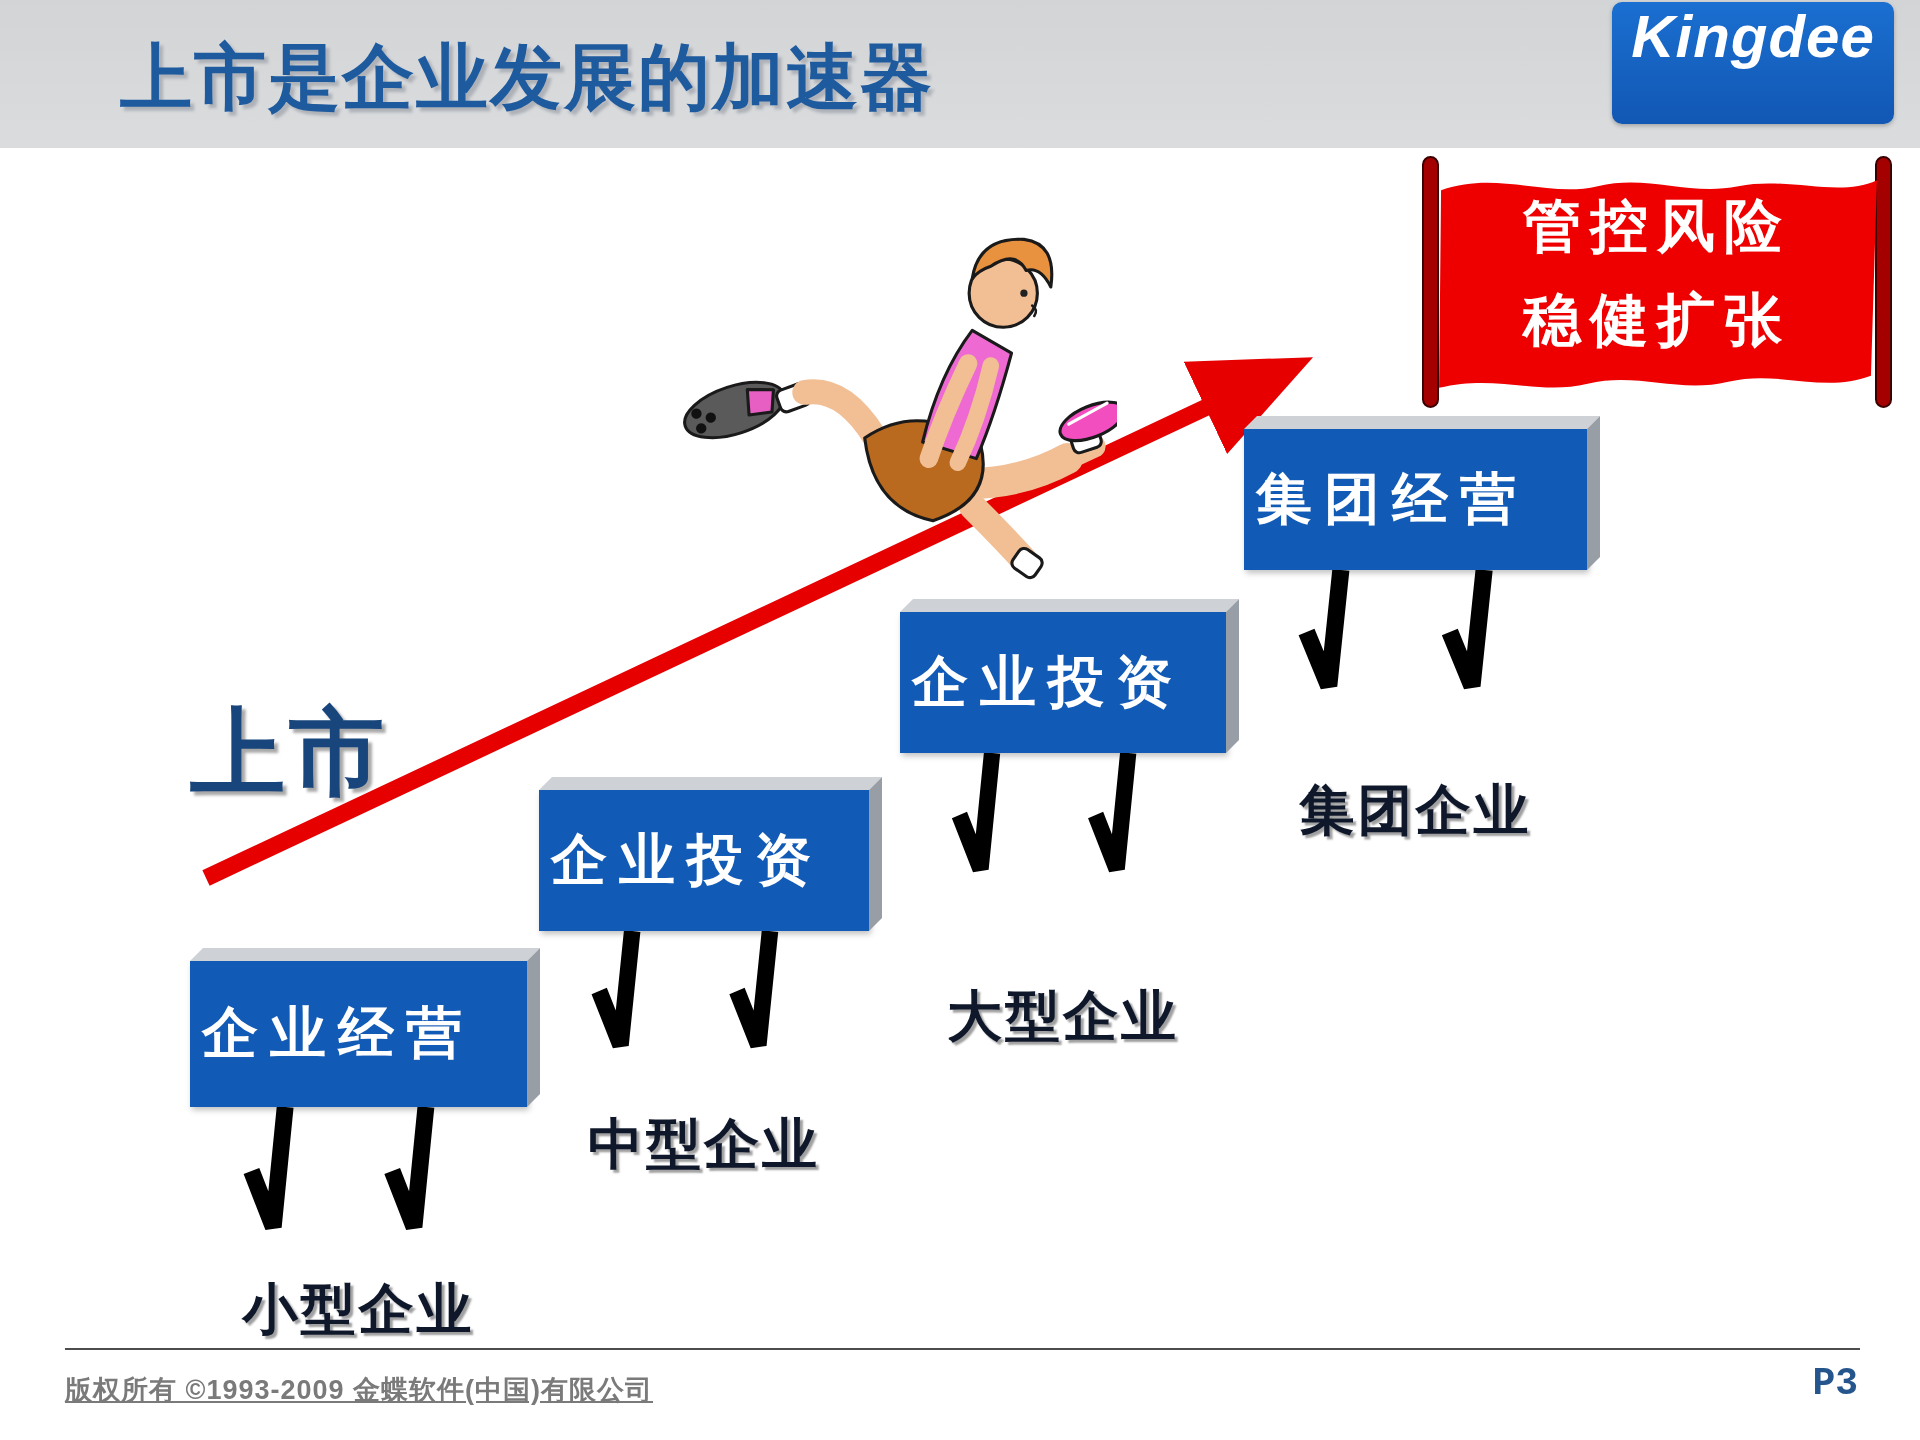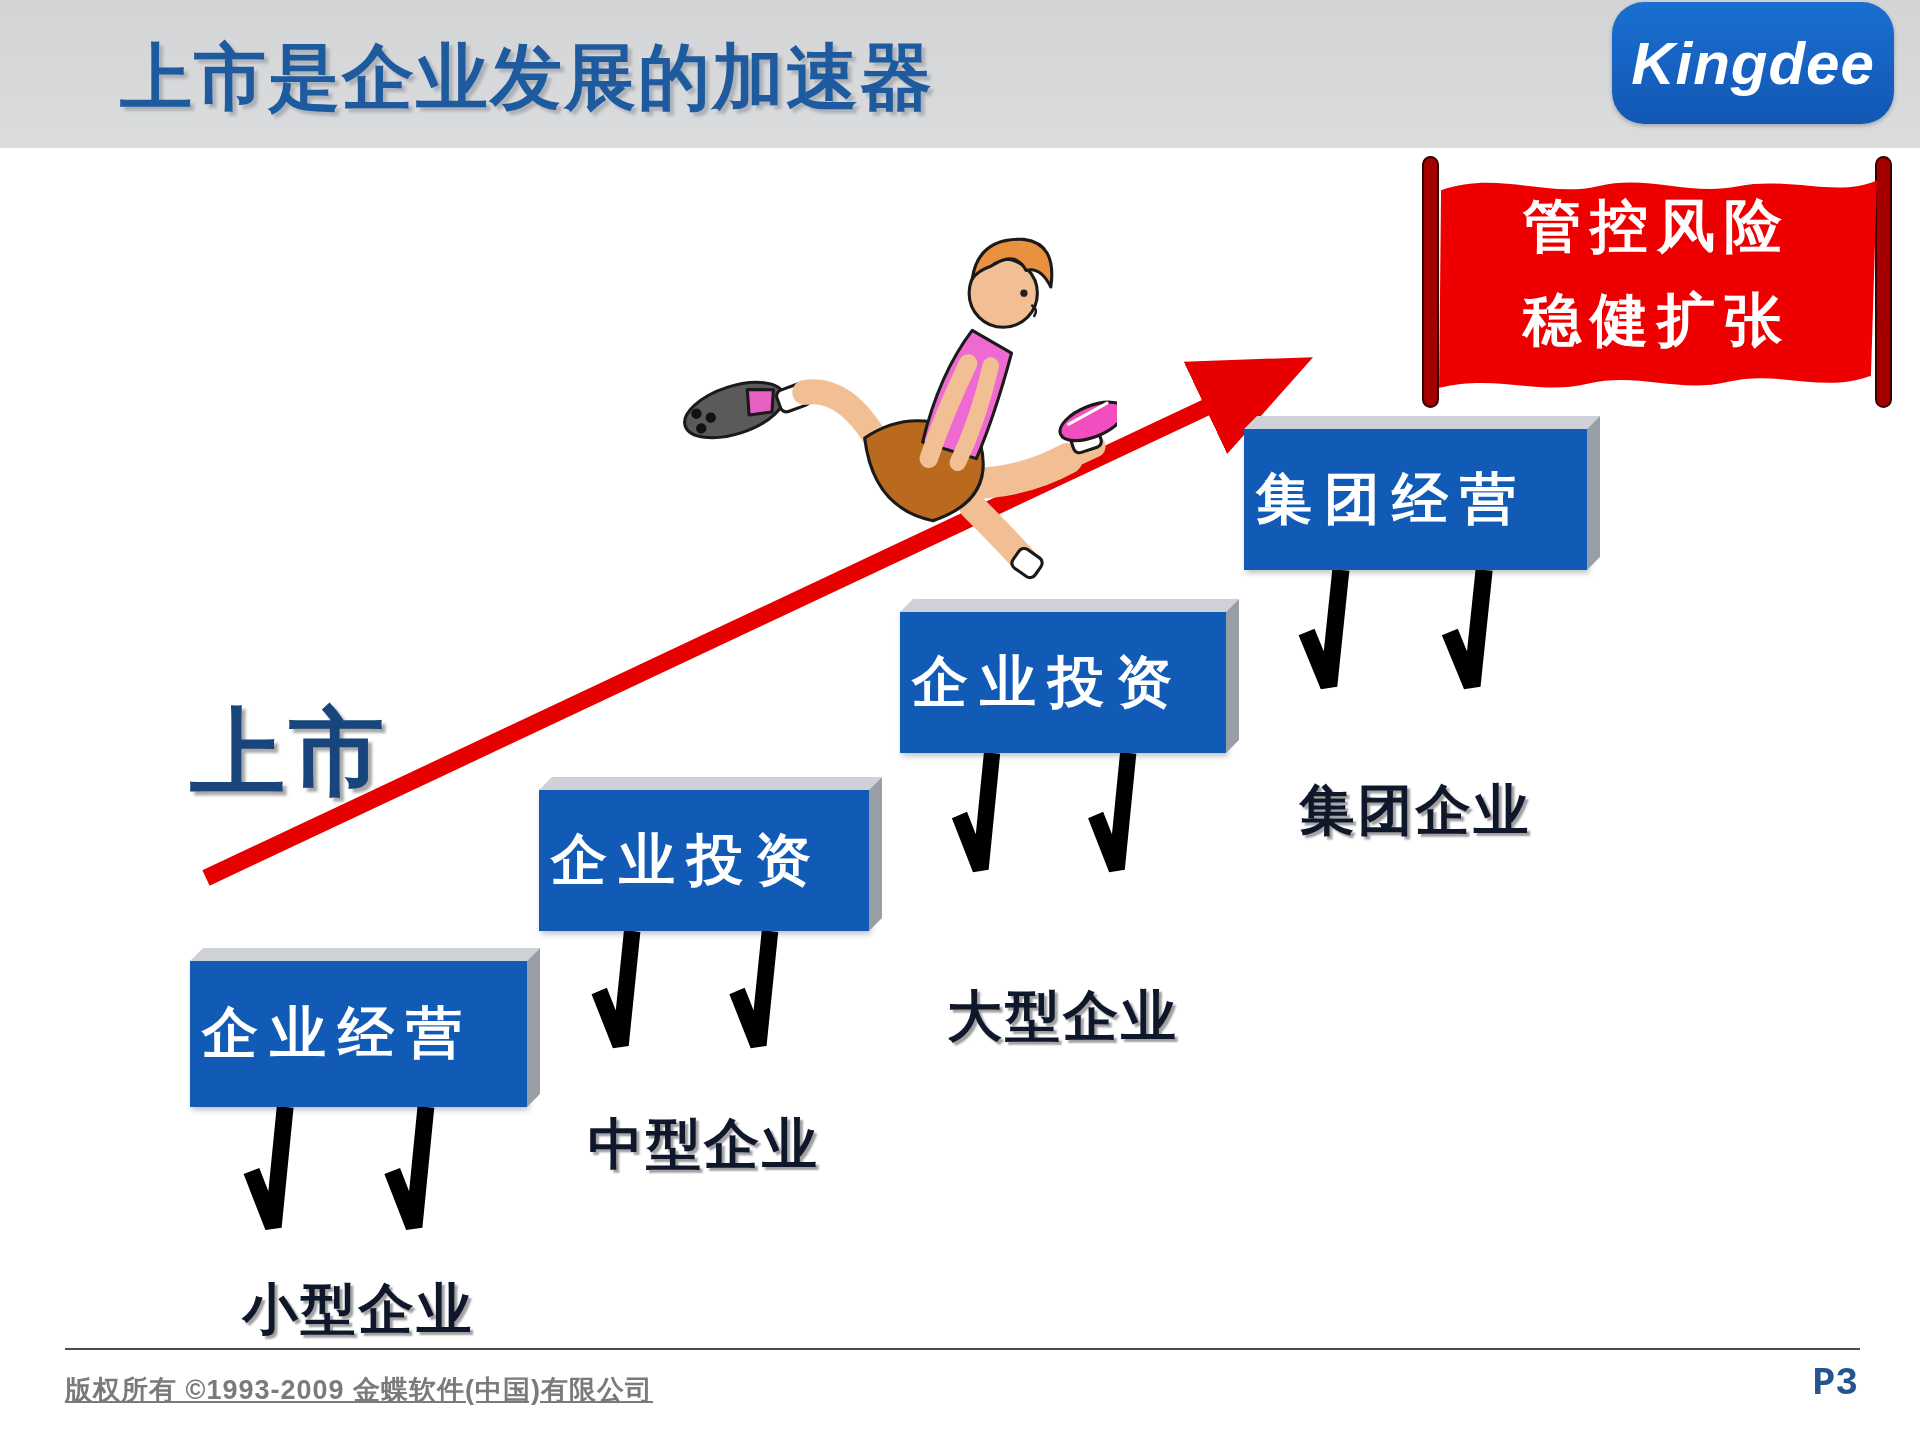--- a/index.html
+++ b/index.html
@@ -12,23 +12,23 @@
   .header-band{
     position:absolute;left:0;top:0;width:100%;height:148px;
     background:linear-gradient(#d3d4d6,#dadcde);
   }
   .slide-title{
     position:absolute;left:112px;top:22px;margin:8px;
     font-size:72px;font-weight:bold;color:#1d5a9e;letter-spacing:2px;
     text-shadow:4px 4px 3px #aeb2b8;white-space:nowrap;
   }
   .kingdee-logo{
-    position:absolute;right:26px;top:2px;width:282px;height:122px;border-radius:32px;
+    position:absolute;right:26px;top:2px;width:282px;height:122px;border-radius:10px;
     background:linear-gradient(#1a6fd0,#1257b4);
-    display:flex;align-items:center;justify-content:center;
+    display:flex;align-items:flex-start;justify-content:center;
     box-shadow:0 2px 4px rgba(0,0,0,.25);
   }
   .kingdee-logo span{
     color:#fff;font-size:60px;font-weight:bold;font-style:italic;letter-spacing:1px;
   }
 
   
   .risk-banner{position:absolute;left:1422px;top:150px;width:470px;height:268px;}
   .banner-pole{
     position:absolute;top:6px;width:17px;height:252px;border-radius:9px;

